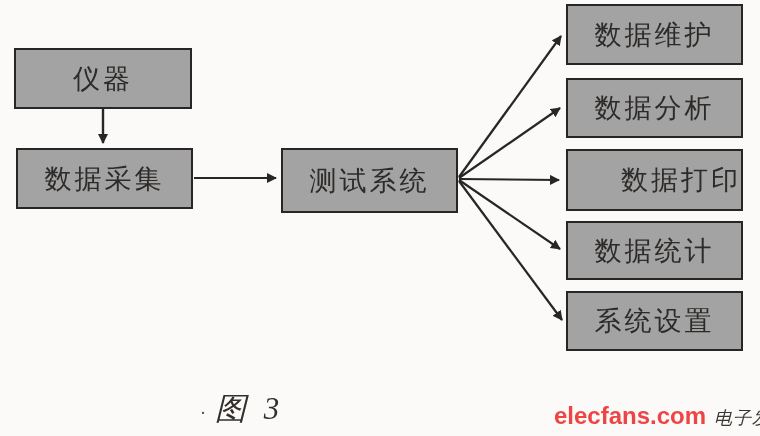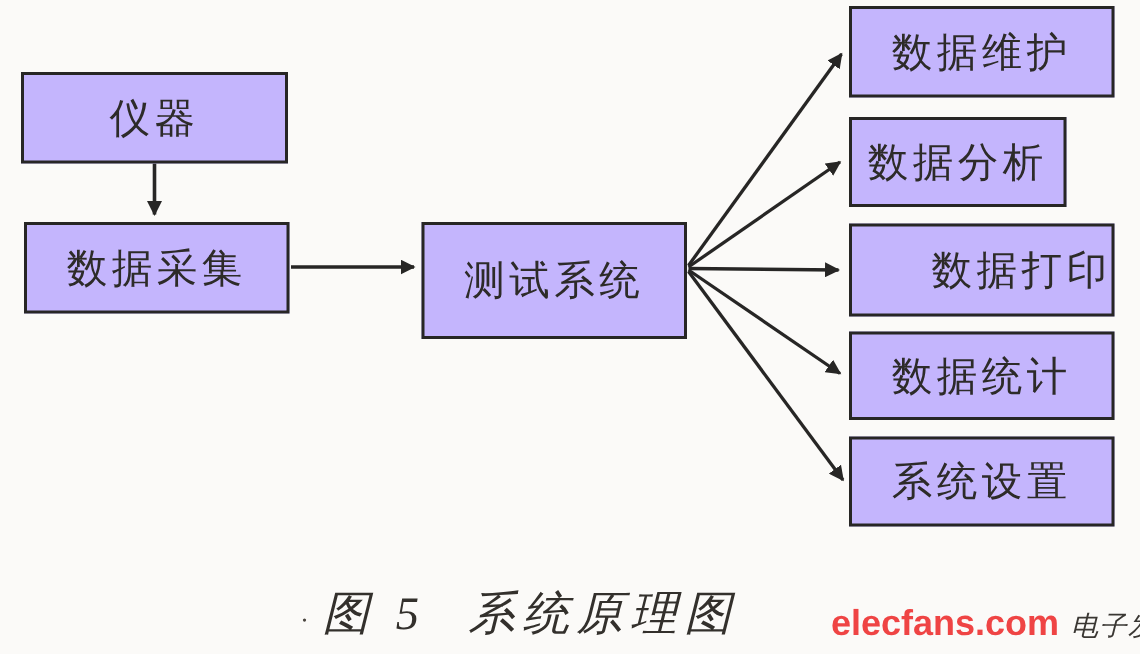--- a/index.html
+++ b/index.html
@@ -16,38 +16,38 @@
     overflow: hidden;
   }
   #arrow-layer {
     position: absolute;
     left: 0; top: 0;
     width: 760px; height: 436px;
   }
   .node {
     position: absolute;
     border: 2px solid #272625;
-    background: #c4b5fd;
+    background: #a3a3a3;
     display: flex;
     align-items: center;
     justify-content: center;
     font-size: 27px;
     letter-spacing: 3px;
     color: #2d2b29;
     box-sizing: border-box;
   }
   .node span { white-space: nowrap; }
   
   #box-instrument        { left: 14px;  top: 48px;  width: 178px; height: 61px; justify-content: center; }
   #box-data-acquisition  { left: 16px;  top: 148px; width: 177px; height: 61px; }
   
-  #box-test-system       { left: 281px; top: 148px; width: 177px; height: 78px; }
+  #box-test-system       { left: 281px; top: 148px; width: 177px; height: 65px; }
   
   #box-data-maintenance  { left: 566px; top: 4px;   width: 177px; height: 61px; }
-  #box-data-analysis     { left: 566px; top: 78px;  width: 145px; height: 60px; font-family: Liberation Serif, serif; }
+  #box-data-analysis     { left: 566px; top: 78px;  width: 177px; height: 60px; font-family: Liberation Serif, serif; }
   #box-data-printing     { left: 566px; top: 149px; width: 177px; height: 62px; justify-content: flex-end; }
   #box-data-statistics   { left: 566px; top: 221px; width: 177px; height: 59px; }
   #box-system-settings   { left: 566px; top: 291px; width: 177px; height: 60px; }
 
   #caption {
     position: absolute;
     left: 200px;
     top: 388px;
     width: 360px;
     display: flex;
@@ -132,22 +132,21 @@
   </div>
   <div class="node" id="box-data-statistics">
     <span>数据统计</span>
   </div>
   <div class="node" id="box-system-settings">
     <span>系统设置</span>
   </div>
 
   <div id="caption">
     <span class="cap-dot">·</span>
-    <span class="cap-figure">图 5</span>
-    <span class="cap-title">系统原理图</span>
+    <span class="cap-figure">图 3</span>
   </div>
 
   <div id="watermark">
     <span class="logo-text">elecfans.com</span>
     <span class="site-name">电子发烧友</span>
   </div>
 
 </div>
 
 </body></html>

